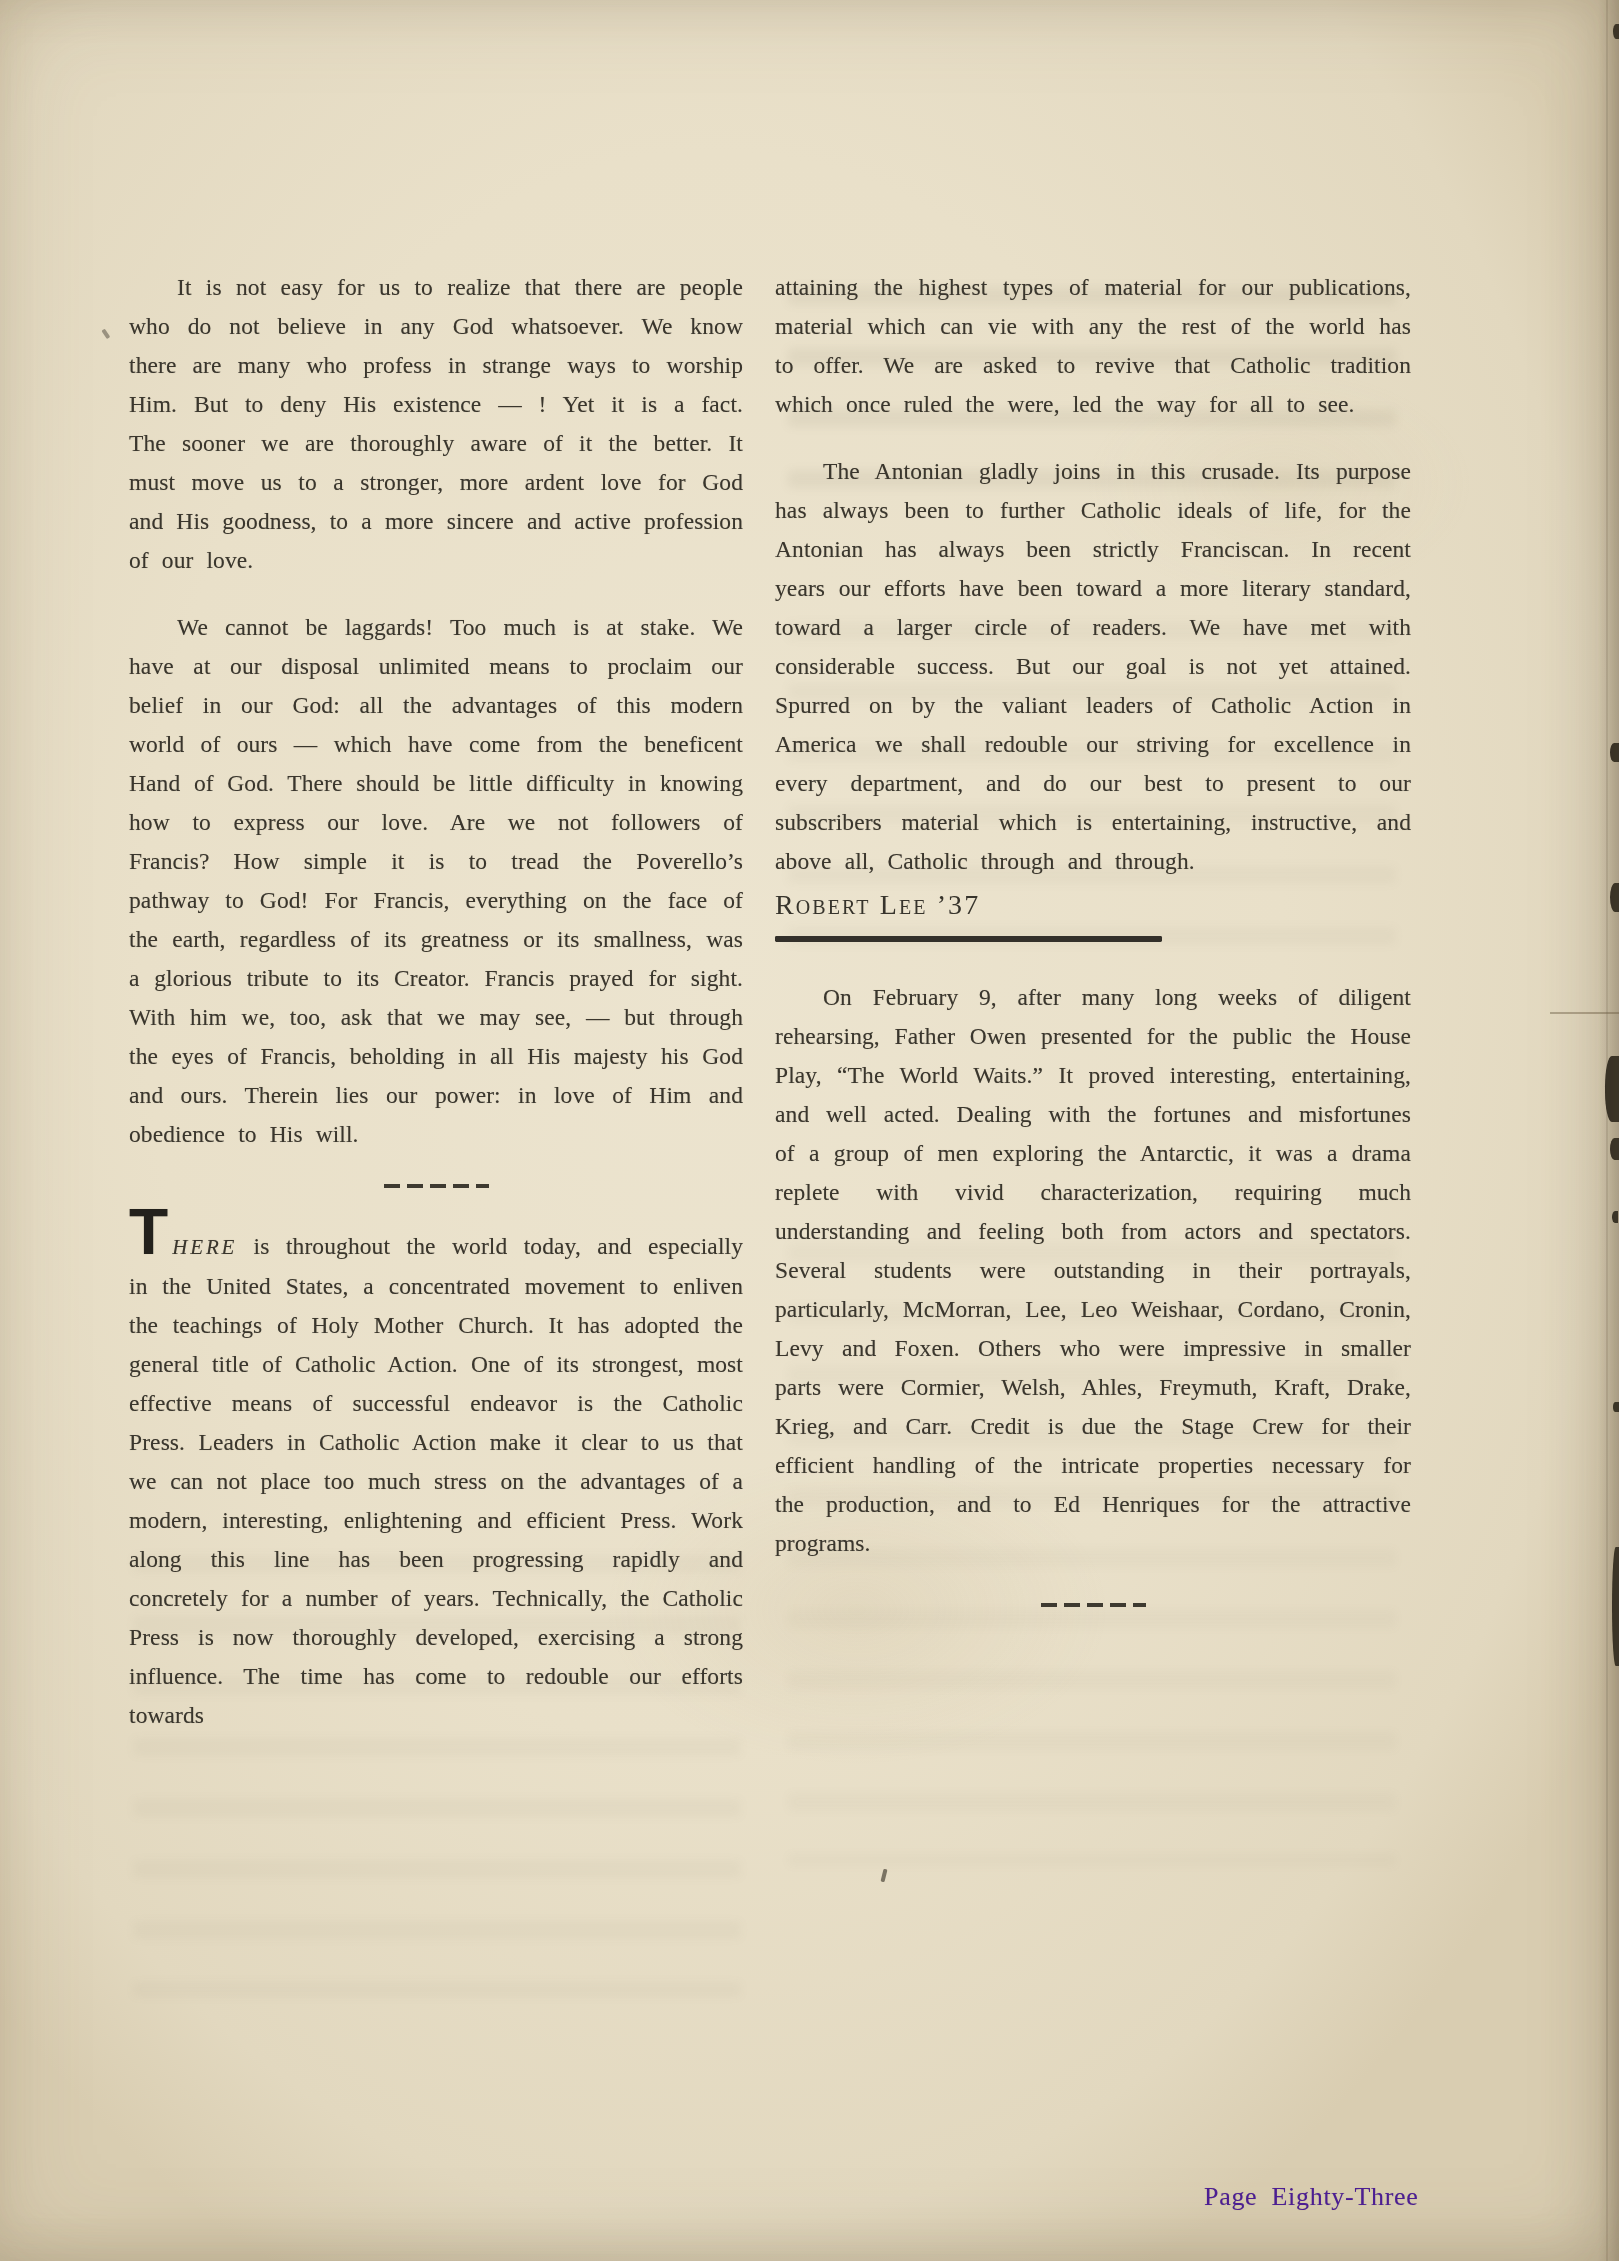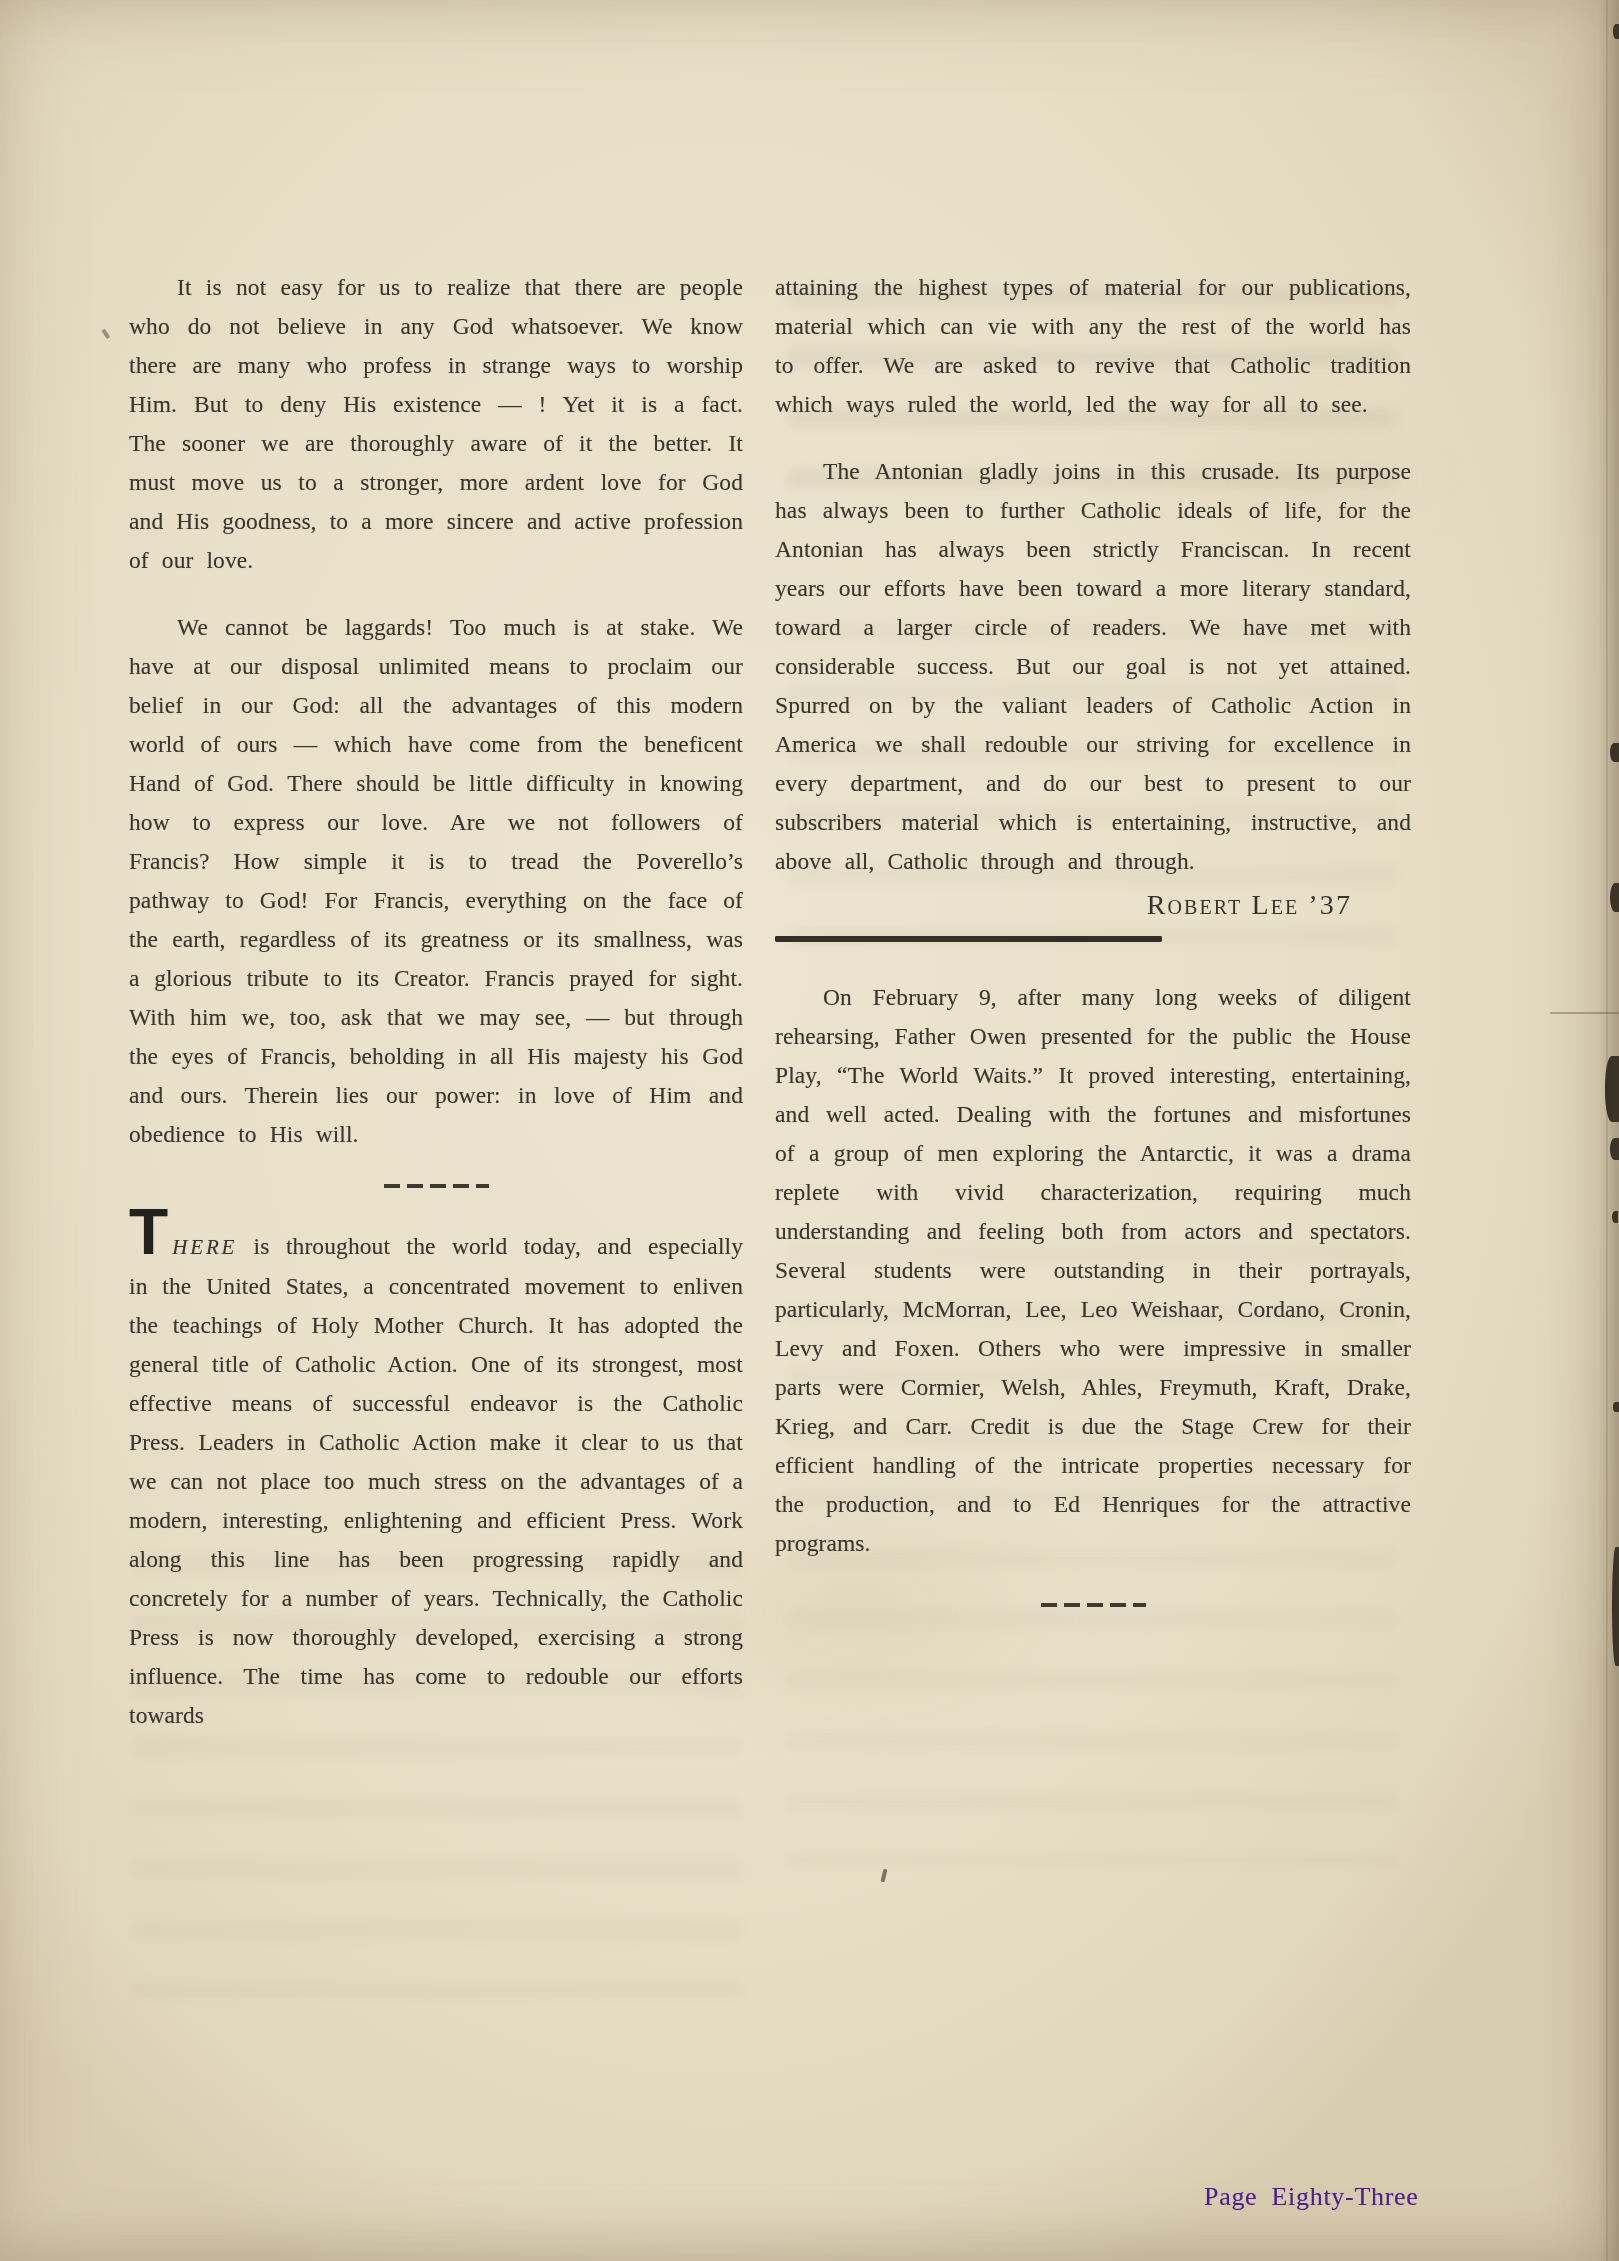--- a/index.html
+++ b/index.html
@@ -72,21 +72,21 @@
     letter-spacing:2.1px; word-spacing:11px;
     color:#2c2a24;
     transform:scale(.70,1); transform-origin:left bottom;
     white-space:nowrap;
   }
   .sub-underline { width:387px; height:5.5px; background:#33302a; margin-top:15px; border-radius:1.4px; }
   .after-underline { margin-top:36px; }
 
   .byline {
     margin-top:8.3px;
-    text-align:right; padding-right:59px;
+    padding-right:59px;
     font-variant:small-caps;
     font-size:28px; letter-spacing:2.1px;
     color:#37342c;
   }
 
   .footer {
     position:absolute; left:1204px; top:2182px;
     font-size:26px; letter-spacing:0.7px; word-spacing:7px;
     color:#4c1d95;
     text-shadow:0 0 0.7px rgba(58,54,45,.3);
@@ -138,21 +138,21 @@
   <p class="body-text indent">It is not easy for us to realize that there are people who do not believe in any God whatsoever. We know there are many who profess in strange ways to worship Him. But to deny His existence — ! Yet it is a fact. The sooner we are thoroughly aware of it the better. It must move us to a stronger, more ardent love for God and His goodness, to a more sincere and active profession of our love.</p>
   <p class="body-text indent mt">We cannot be laggards! Too much is at stake. We have at our disposal unlimited means to proclaim our belief in our God: all the advantages of this modern world of ours — which have come from the beneficent Hand of God. There should be little difficulty in knowing how to express our love. Are we not followers of Francis? How simple it is to tread the Poverello’s pathway to God! For Francis, everything on the face of the earth, regardless of its greatness or its smallness, was a glorious tribute to its Creator. Francis prayed for sight. With him we, too, ask that we may see, — but through the eyes of Francis, beholding in all His majesty his God and ours. Therein lies our power: in love of Him and obedience to His will.</p>
 
   <div class="divider"></div>
 
 
   <p class="body-text drop-para"><span class="dropcap">T</span><span class="lead">HERE</span><span> is throughout the world today, and especially in the United States, a concentrated movement to enliven the teachings of Holy Mother Church. It has adopted the general title of Catholic Action. One of its strongest, most effective means of successful endeavor is the Catholic Press. Leaders in Catholic Action make it clear to us that we can not place too much stress on the advantages of a modern, interesting, enlightening and efficient Press. Work along this line has been progressing rapidly and concretely for a number of years. Technically, the Catholic Press is now thoroughly developed, exercising a strong influence. The time has come to redouble our efforts towards</span></p>
 </div>
 
 <div class="col col-right">
-  <p class="body-text">attaining the highest types of material for our publications, material which can vie with any the rest of the world has to offer. We are asked to revive that Catholic tradition which ways ruled the world, led the way for all to see.</p>
+  <p class="body-text">attaining the highest types of material for our publications, material which can vie with any the rest of the world has to offer. We are asked to revive that Catholic tradition which once ruled the were, led the way for all to see.</p>
   <p class="body-text indent mt">The Antonian gladly joins in this crusade. Its purpose has always been to further Catholic ideals of life, for the Antonian has always been strictly Franciscan. In recent years our efforts have been toward a more literary standard, toward a larger circle of readers. We have met with considerable success. But our goal is not yet attained. Spurred on by the valiant leaders of Catholic Action in America we shall redouble our striving for excellence in every department, and do our best to present to our subscribers material which is entertaining, instructive, and above all, Catholic through and through.</p>
 
   <div class="byline">Robert Lee ’37</div>
 
   <div class="sub-underline"></div>
 
   <p class="body-text indent after-underline">On February 9, after many long weeks of diligent rehearsing, Father Owen presented for the public the House Play, “The World Waits.” It proved interesting, entertaining, and well acted. Dealing with the fortunes and misfortunes of a group of men exploring the Antarctic, it was a drama replete with vivid characterization, requiring much understanding and feeling both from actors and spectators. Several students were outstanding in their portrayals, particularly, McMorran, Lee, Leo Weishaar, Cordano, Cronin, Levy and Foxen. Others who were impressive in smaller parts were Cormier, Welsh, Ahles, Freymuth, Kraft, Drake, Krieg, and Carr. Credit is due the Stage Crew for their efficient handling of the intricate properties necessary for the production, and to Ed Henriques for the attractive programs.</p>
 
   <div class="divider divider-right"></div>
 

